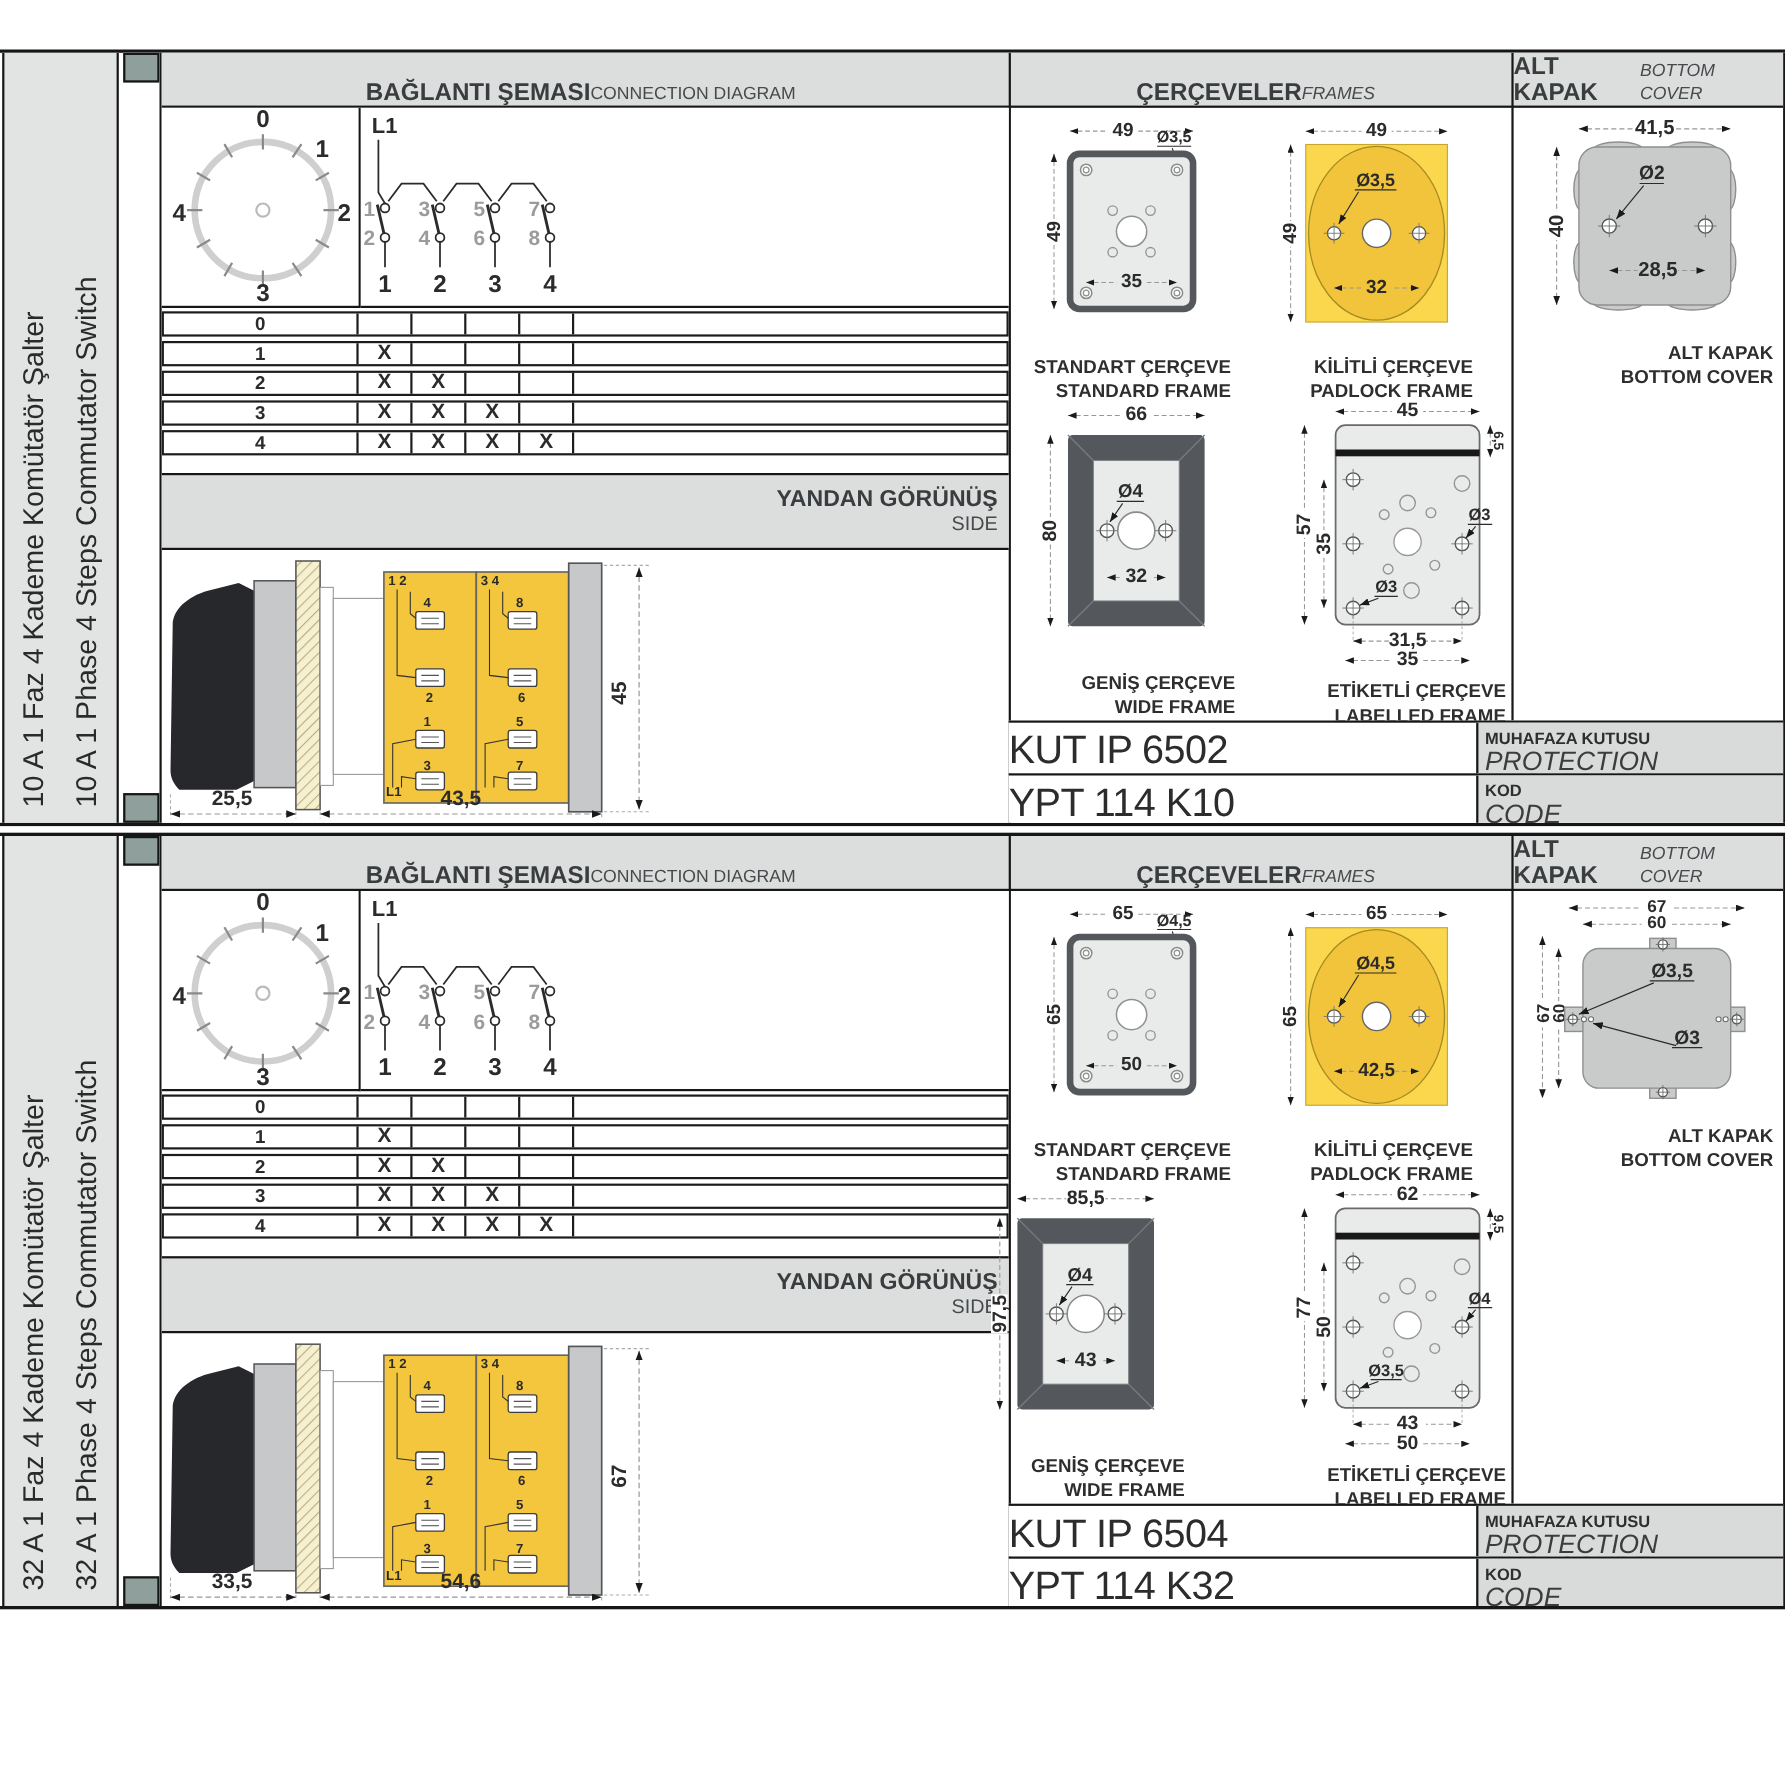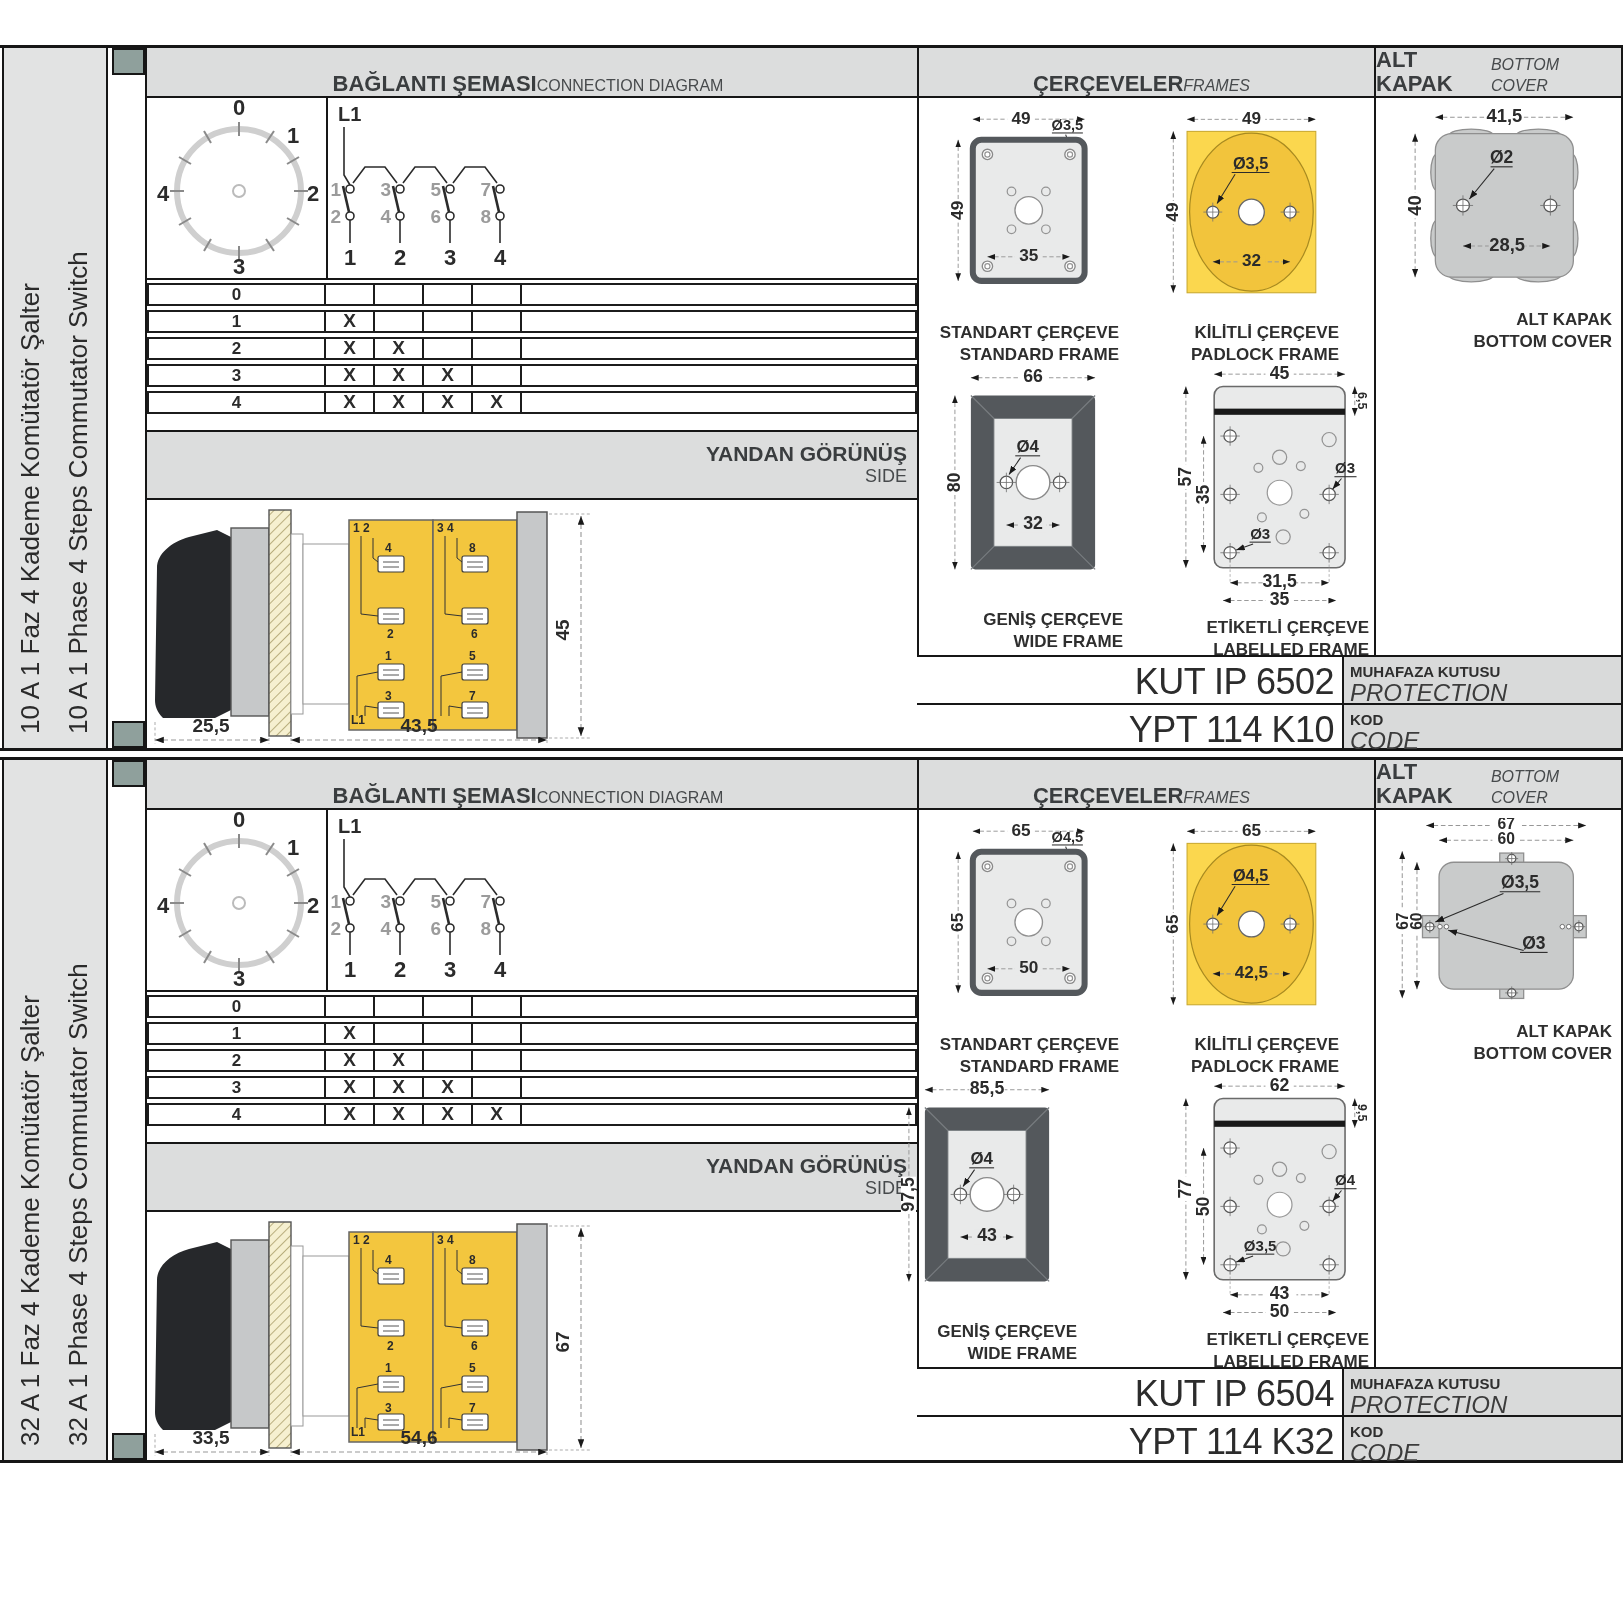--- a/index.html
+++ b/index.html
@@ -34,21 +34,21 @@
   .tmark{width:49px;border-right:2px solid #1c1c1c;text-align:center;font-weight:bold;font-size:19px;line-height:18px;box-sizing:border-box;}
   .trest{flex:1}
   .sideband{position:absolute;left:0;top:382px;width:770px;height:70px;background:#dcdddd;
             border-top:2px solid #161616;border-bottom:2px solid #161616;box-sizing:border-box;
             text-align:right;padding:10px 10px 0 0;}
   .sb-tr{font-weight:bold;font-size:21px;color:#3a3d3f;line-height:24px}
   .sb-en{font-size:18px;color:#474a4c;line-height:21px}
   .fblock{position:absolute;text-align:right;}
   .fcap{font-weight:bold;font-size:17px;color:#2e2e2e;line-height:20px;margin-top:2px;}
   .codesrow{position:absolute;left:770px;right:0;display:flex;border-top:2px solid #161616;background:#fff;box-sizing:border-box;}
-  .codebig{flex:1;text-align:right;font-size:36px;color:#2c2c2c;padding:4px 8px 14px 0;letter-spacing:-0.5px;}
+  .codebig{flex:1;font-size:36px;color:#2c2c2c;padding:4px 8px 14px 0;letter-spacing:-0.5px;}
   .codelabel{width:279px;background:#d9dada;border-left:2px solid #161616;box-sizing:border-box;padding:3px 6px;}
   .cl-tr{font-weight:bold;font-size:15px;color:#2e2e2e;line-height:23px}
   .cl-en{font-style:italic;font-size:24px;color:#3c3c3c;line-height:20px}
   .asvg{position:absolute;}
   svg text{font-family:"Liberation Sans",sans-serif;fill:#2b2b2b;font-weight:bold;}
   .t22{font-size:22px}.t20{font-size:20px}.t19{font-size:19px}.t17{font-size:17px}.t14{font-size:14px}.t12{font-size:12px}
   .tg{fill:#9b9b9b;font-size:19px}
   .wire{fill:none;stroke:#2b2b2b;stroke-width:1.6}
   .blade{stroke:#2b2b2b;stroke-width:2.6}
   .node{fill:#fff;stroke:#2b2b2b;stroke-width:1.6}

